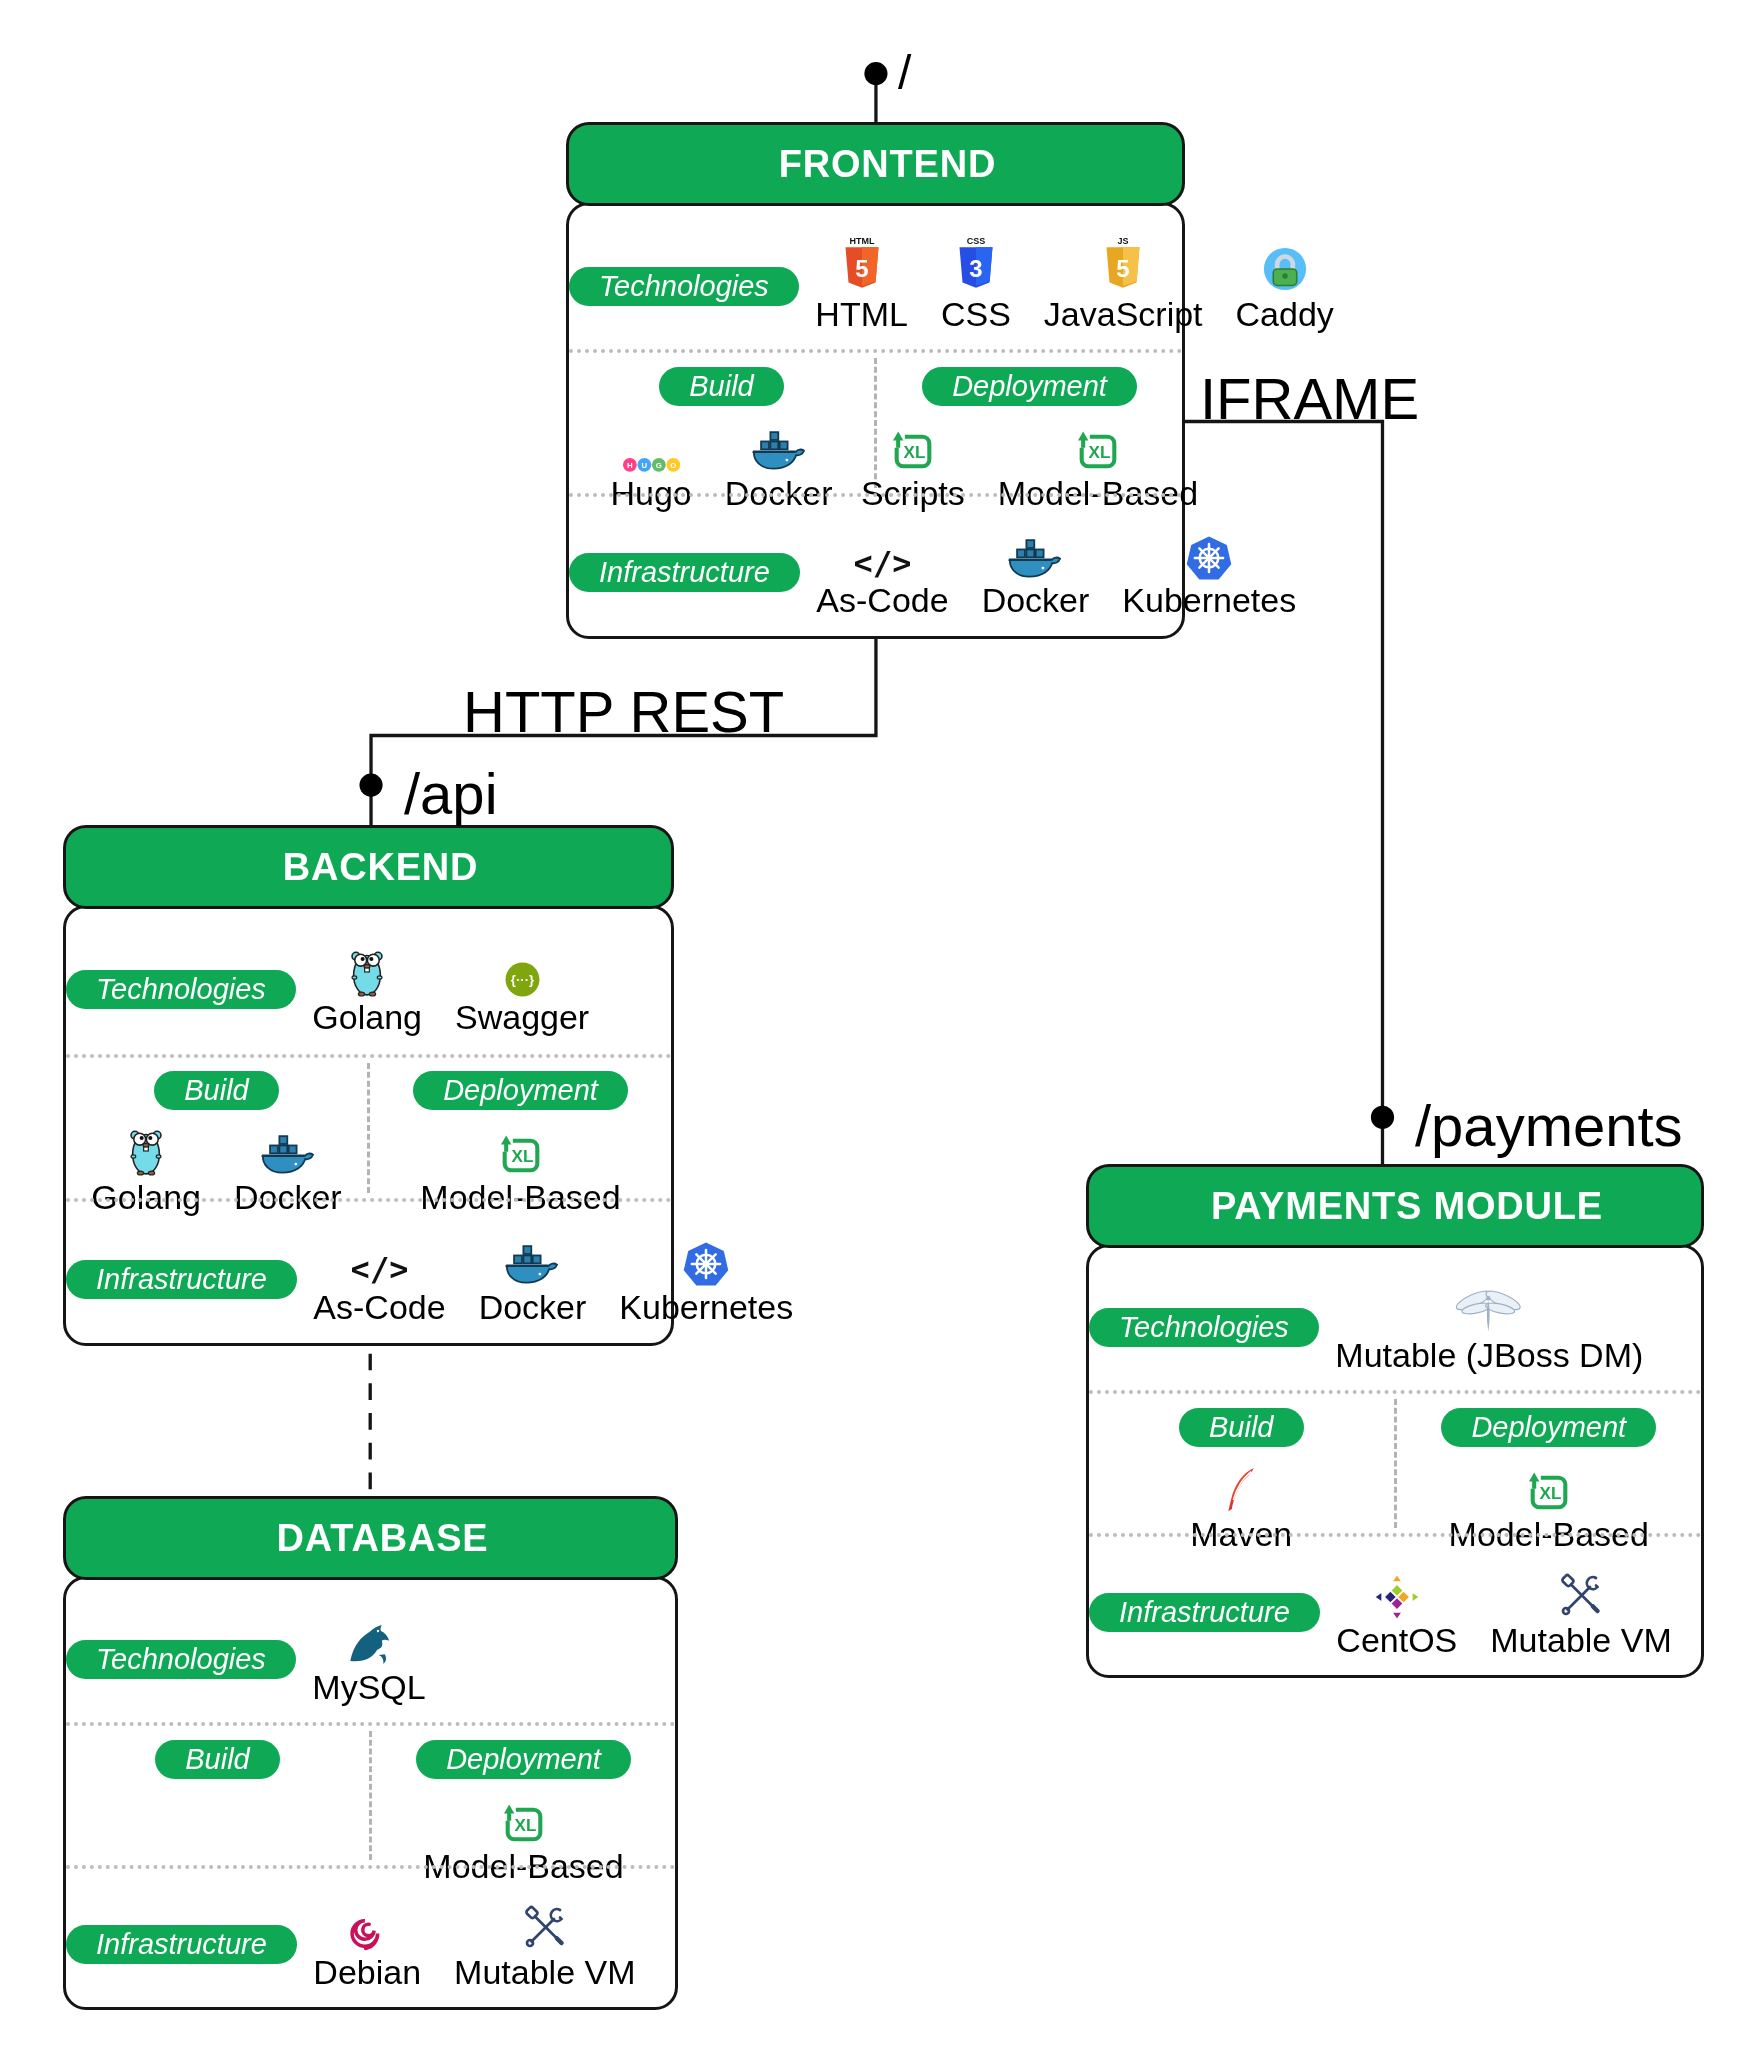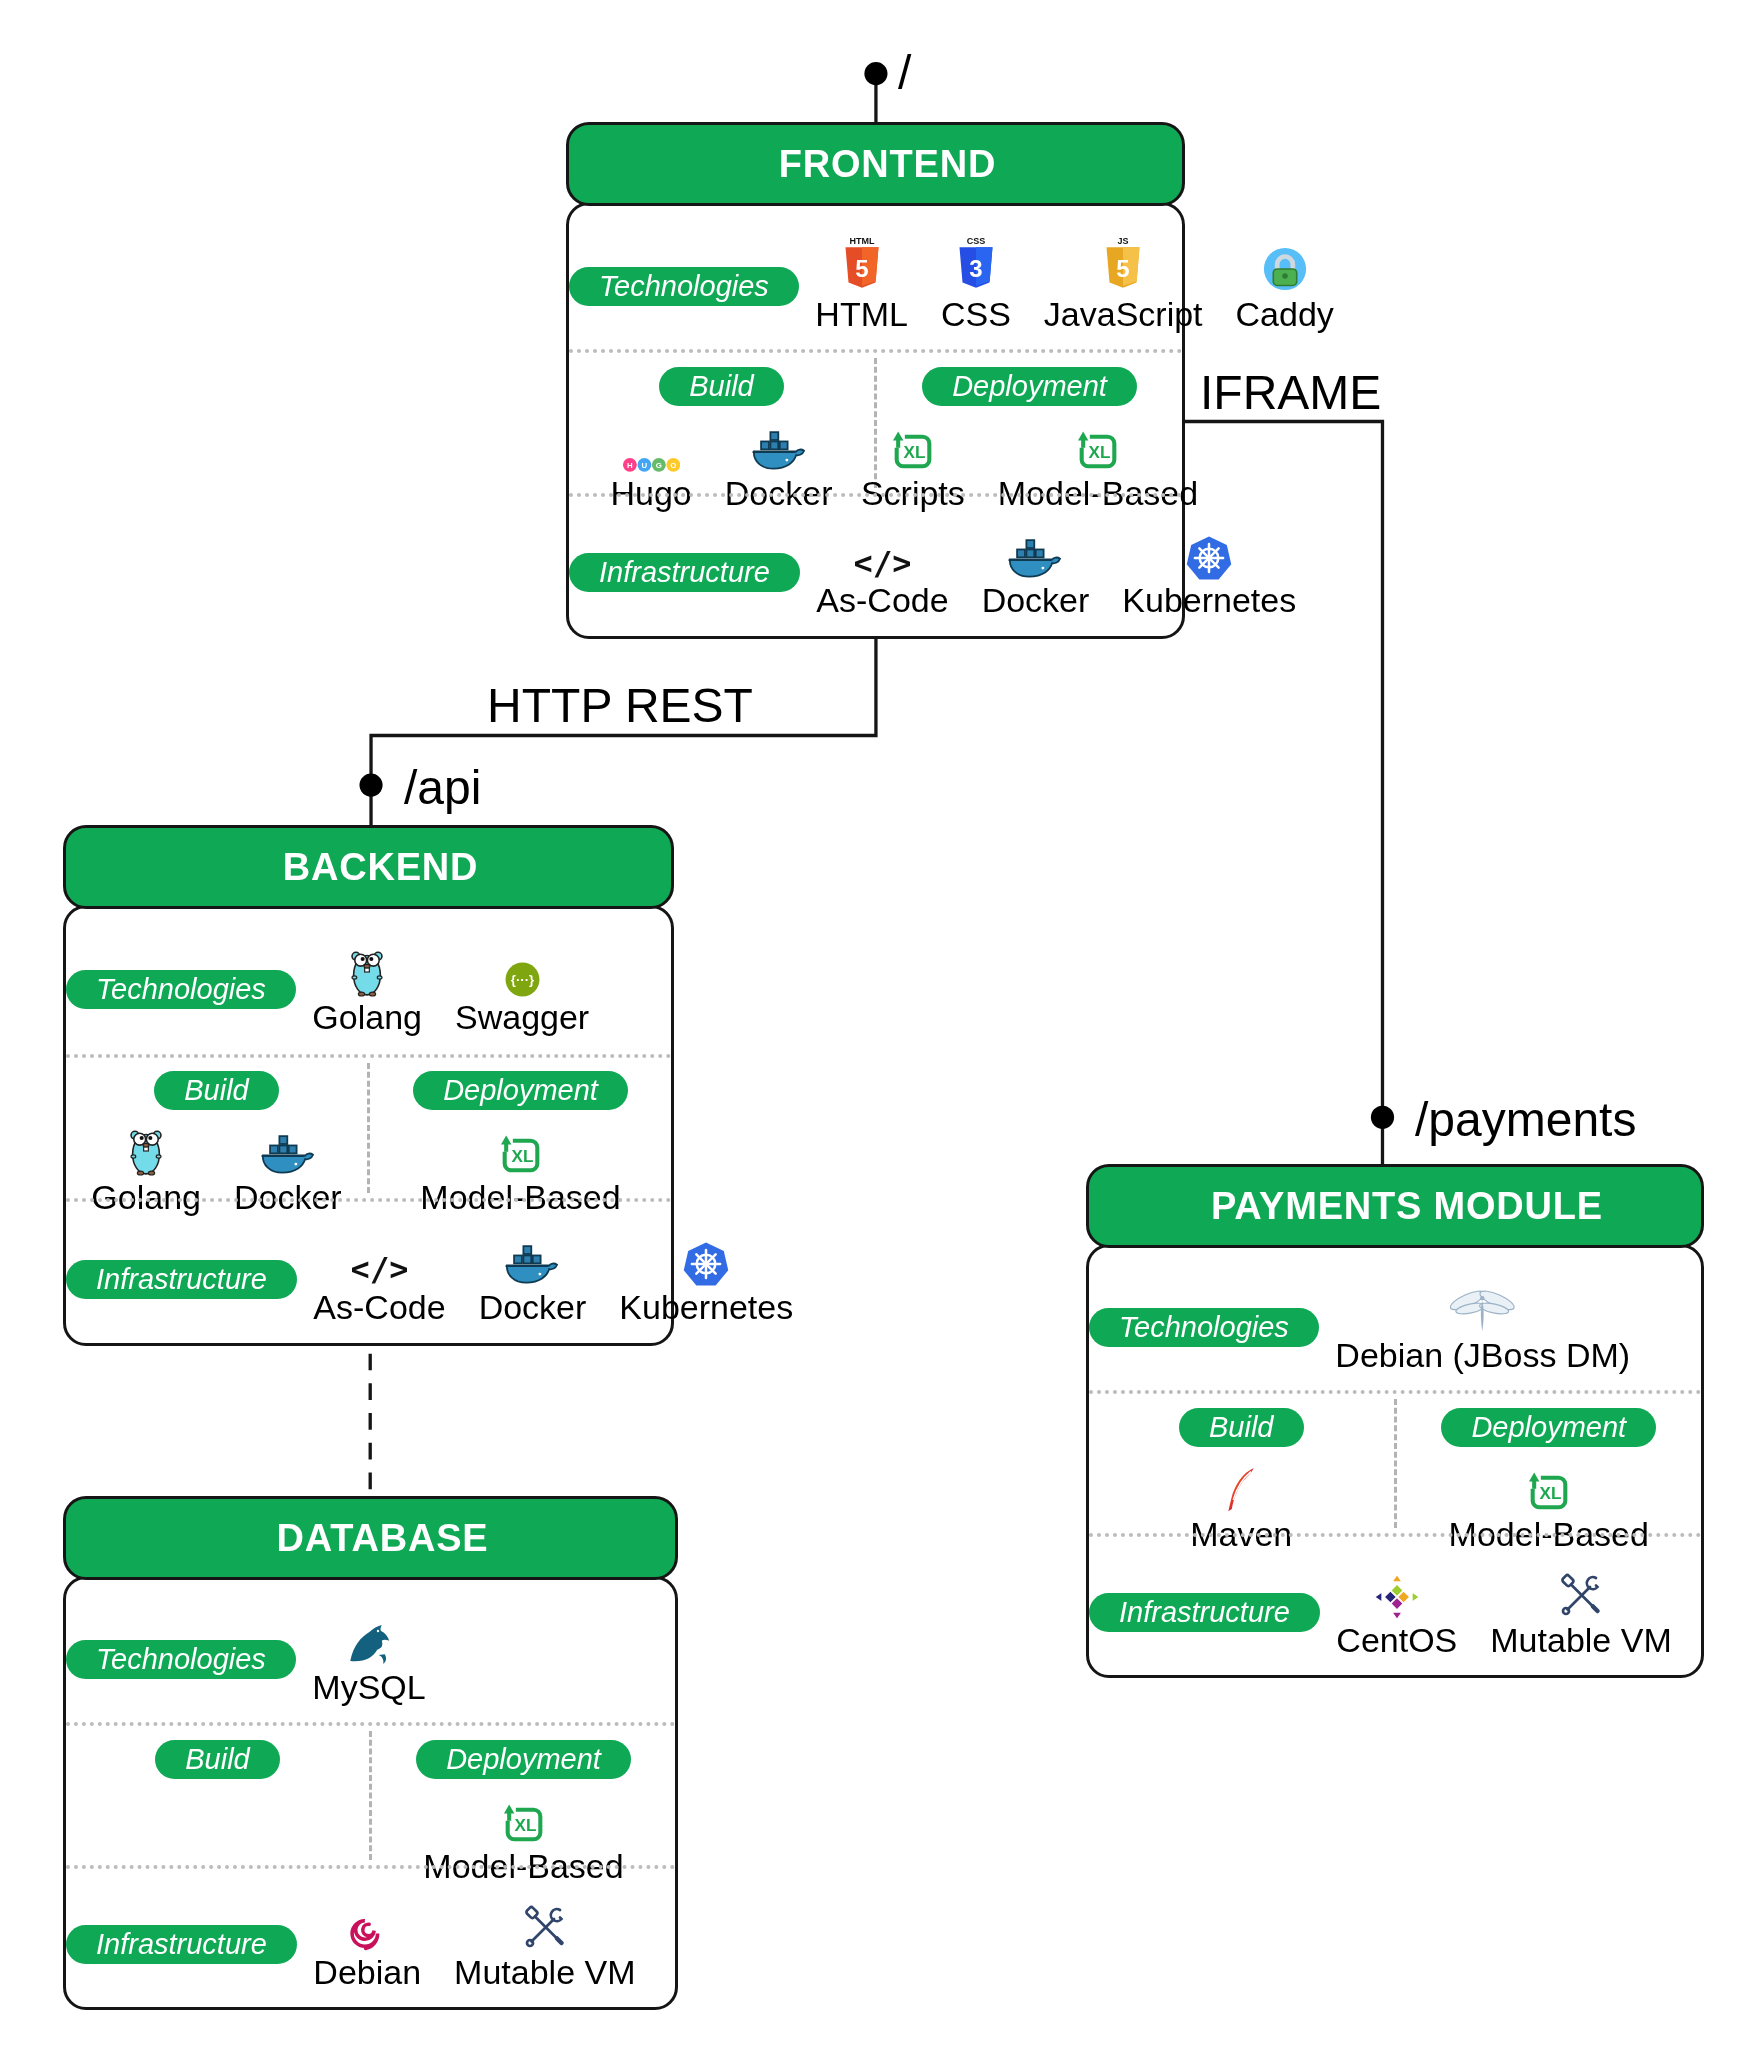--- a/index.html
+++ b/index.html
@@ -5,21 +5,21 @@
   :root{ --green:#0FA956; --line:#151515; --sep:#BCBCBC; }
   html,body{margin:0;padding:0;background:#fff;}
   .canvas{
     position:relative;width:1756px;height:2066px;background:#fff;overflow:hidden;
     font-family:"Liberation Sans",sans-serif;color:#000;
   }
   .connectors{position:absolute;left:0;top:0;z-index:0;}
   .cline{fill:none;stroke:var(--line);stroke-width:4px;}
   .cline.dashed{stroke-dasharray:20 16;}
   .cdot{fill:#000;}
-  .clabel{position:absolute;font-size:48px;color:#000;white-space:nowrap;z-index:4;}
+  .clabel{position:absolute;font-size:58px;color:#000;white-space:nowrap;z-index:4;}
 
   .box{position:absolute;z-index:2;}
   .box-header{
     position:absolute;left:0;top:0;width:100%;height:84px;box-sizing:border-box;
     background:var(--green);border:3.3px solid var(--line);border-radius:23px;
     display:flex;align-items:center;justify-content:center;z-index:3;
     color:#fff;font-weight:bold;font-size:38px;letter-spacing:0.8px;white-space:nowrap;padding-left:24px;
   }
   .box-body{
     position:absolute;left:0;top:80px;width:100%;bottom:0;box-sizing:border-box;
@@ -463,21 +463,21 @@
                   <g fill="#E9F0F6" stroke="#9DB2C6" stroke-width="1.6">
                     <ellipse cx="29" cy="20" rx="25" ry="8" transform="rotate(-24 29 20)"></ellipse>
                     <ellipse cx="69" cy="20" rx="25" ry="8" transform="rotate(24 69 20)"></ellipse>
                     <ellipse cx="33" cy="31" rx="20" ry="6" transform="rotate(-12 33 31)"></ellipse>
                     <ellipse cx="65" cy="31" rx="20" ry="6" transform="rotate(12 65 31)"></ellipse>
                   </g>
                   <circle cx="49" cy="17" r="3" fill="#9DB2C6"></circle>
                   <path d="M49,20 c2.5,10 2.5,24 0,42 c-2.5,-18 -2.5,-32 0,-42" fill="#9DB2C6"></path>
                 </svg>
               </div>
-              <div class="label">Debian (JBoss DM)</div>
+              <div class="label">Mutable (JBoss DM)</div>
             </div>
           </div>
         </div>
         <div class="section mid">
           <div class="cell">
             <div class="pill">Build</div>
             <div class="items">
               <div class="item">
                 <div class="icon">
                   <svg viewBox="0 0 56 68" width="40" height="48">

